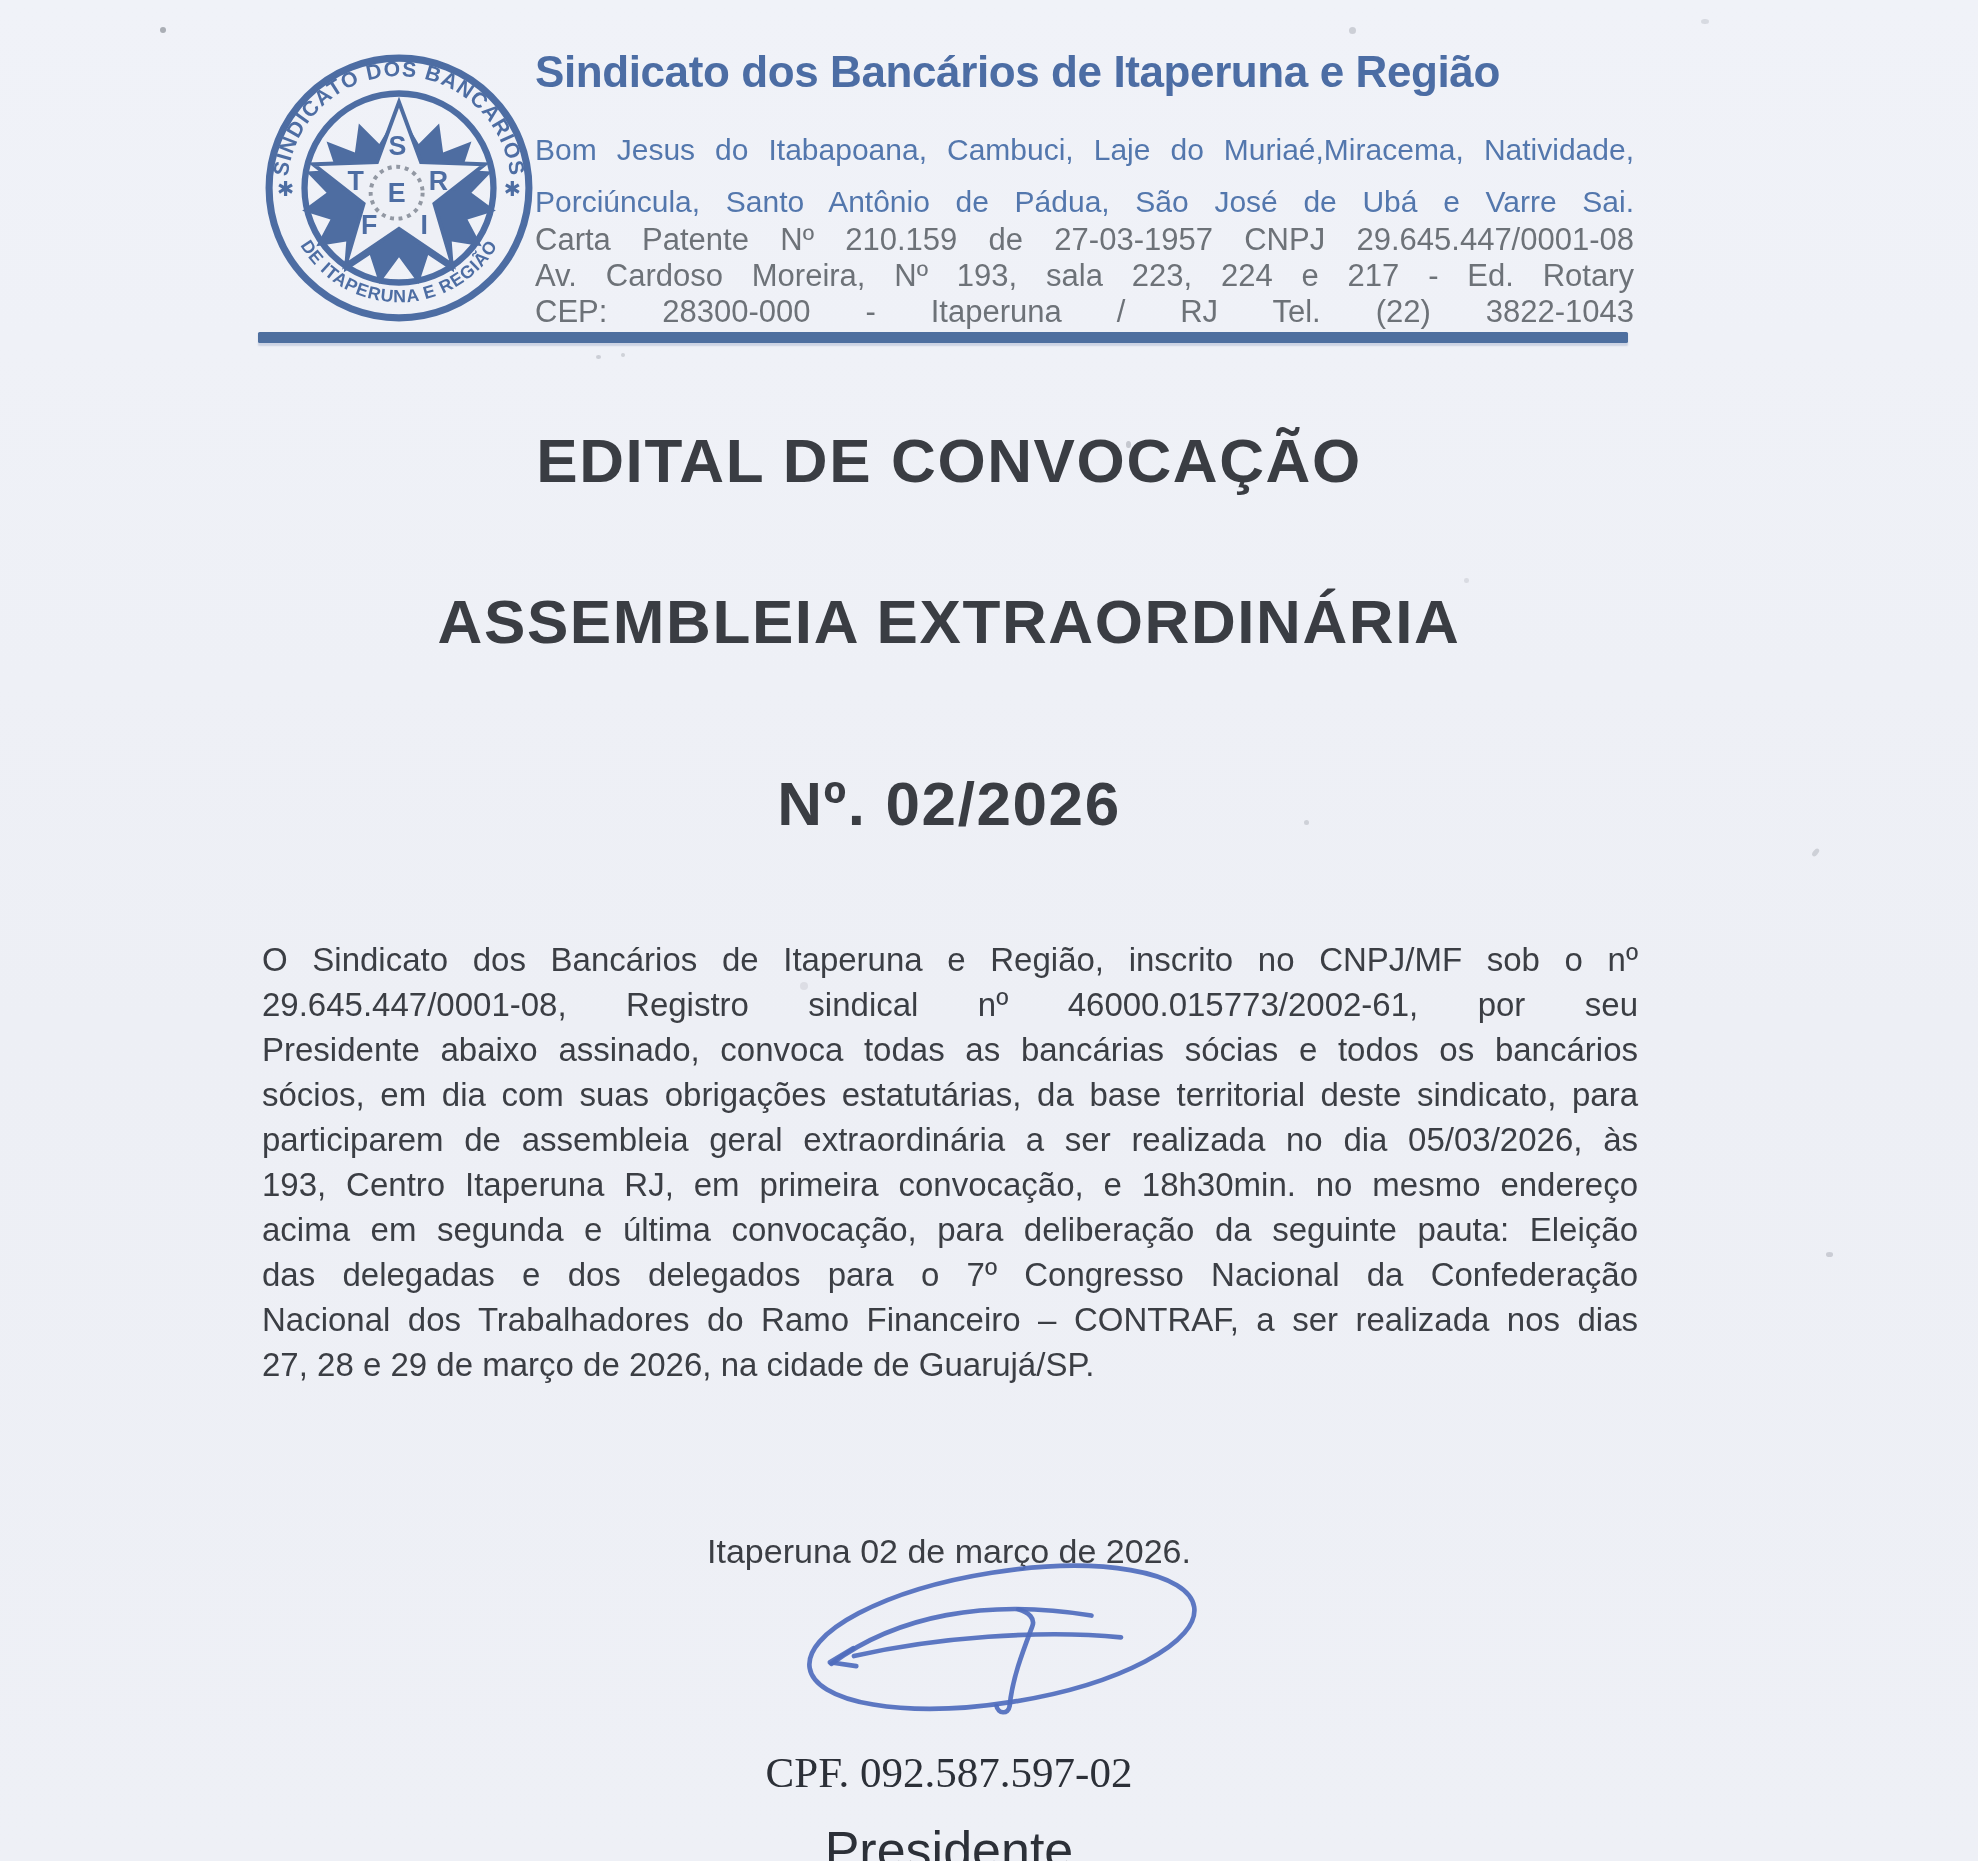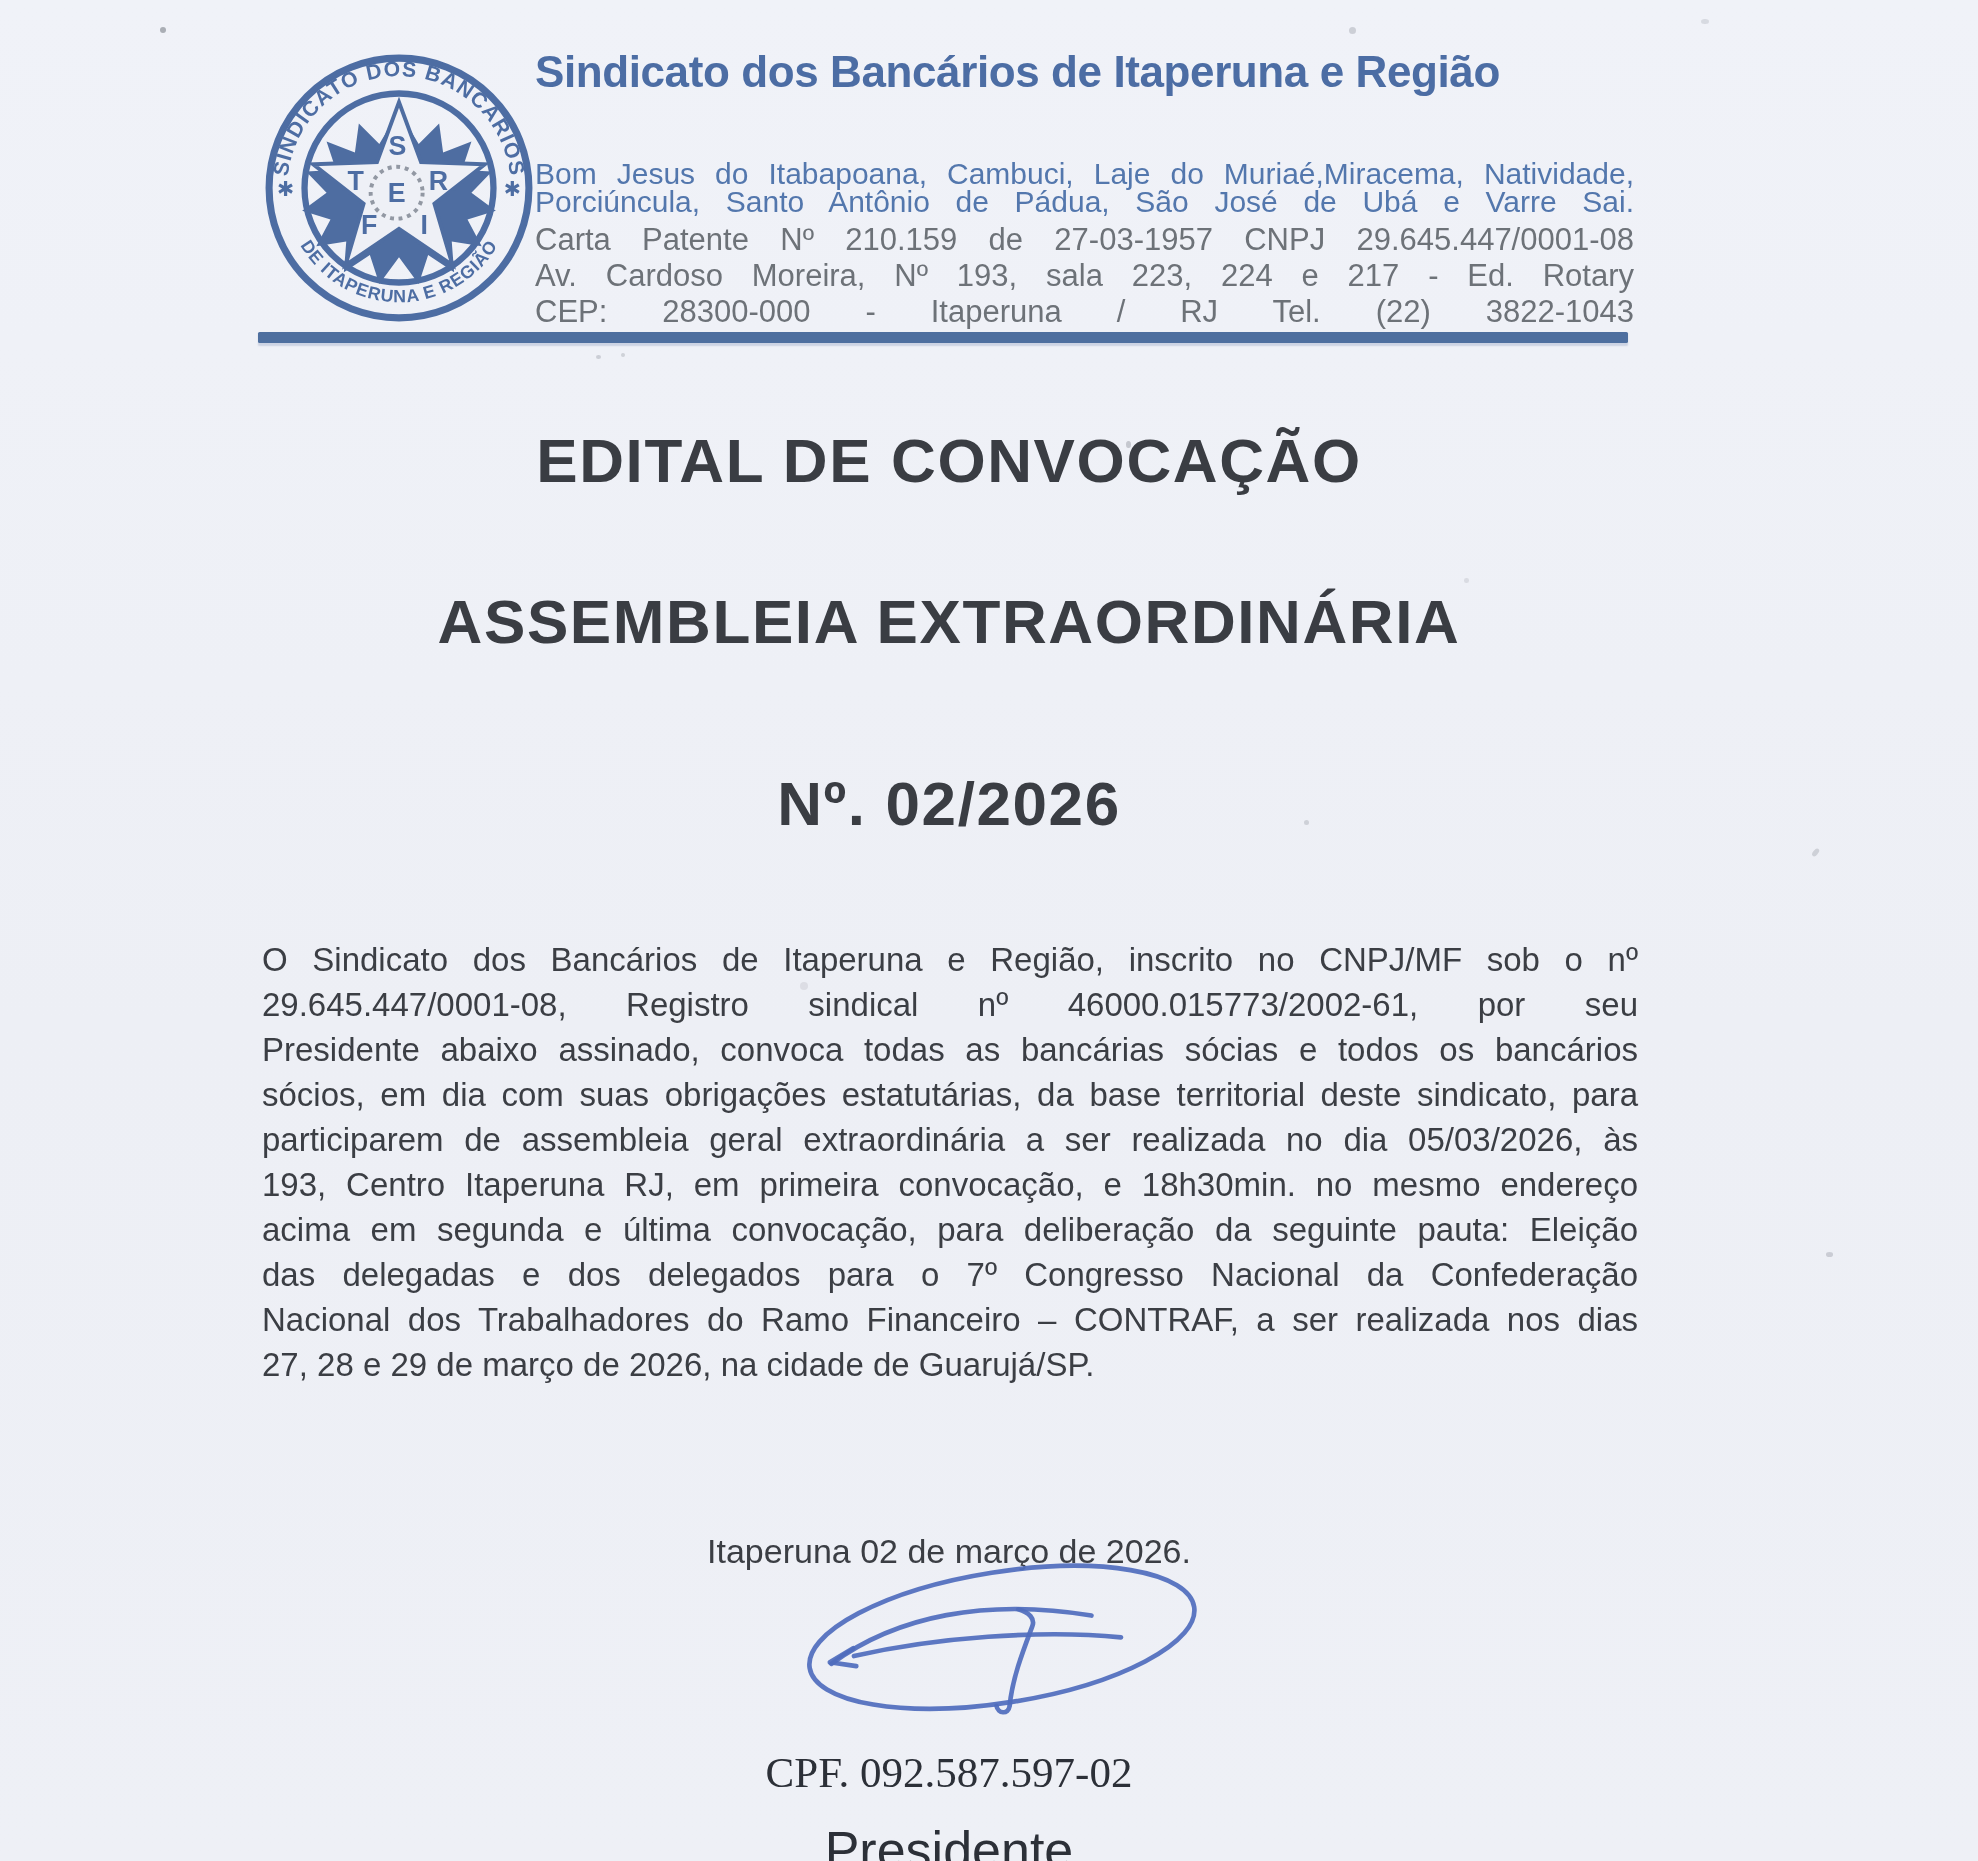--- a/index.html
+++ b/index.html
@@ -19,21 +19,21 @@
   .org-name {
     position:absolute; left:535px; top:47px; width:1105px;
     font-size:44px; font-weight:700; color:#4c6da4; white-space:nowrap;
     letter-spacing:-0.4px;
   }
   .sub-line {
     position:absolute; left:535px; width:1099px; height:36px;
     font-size:30px; line-height:36px; color:#5377ad;
     text-align:justify; text-align-last:justify;
   }
-  .sub-line.l0 { top:112px; } .sub-line.l1 { top:156px; } .sub-line.l2 { top:184px; }
+  .sub-line.l0 { top:112px; } .sub-line.l1 { top:132px; } .sub-line.l2 { top:184px; }
   .info-line {
     position:absolute; left:535px; width:1099px; height:37px;
     font-size:31px; line-height:37px; color:#6d7278;
     text-align:justify; text-align-last:justify;
   }
   .info-line.l0 { top:221px; } .info-line.l1 { top:257px; } .info-line.l2 { top:293px; }
 
   .rule {
     position:absolute; left:258px; top:332px; width:1370px; height:11px;
     background:#4e6f9f; border-radius:1.6px;

